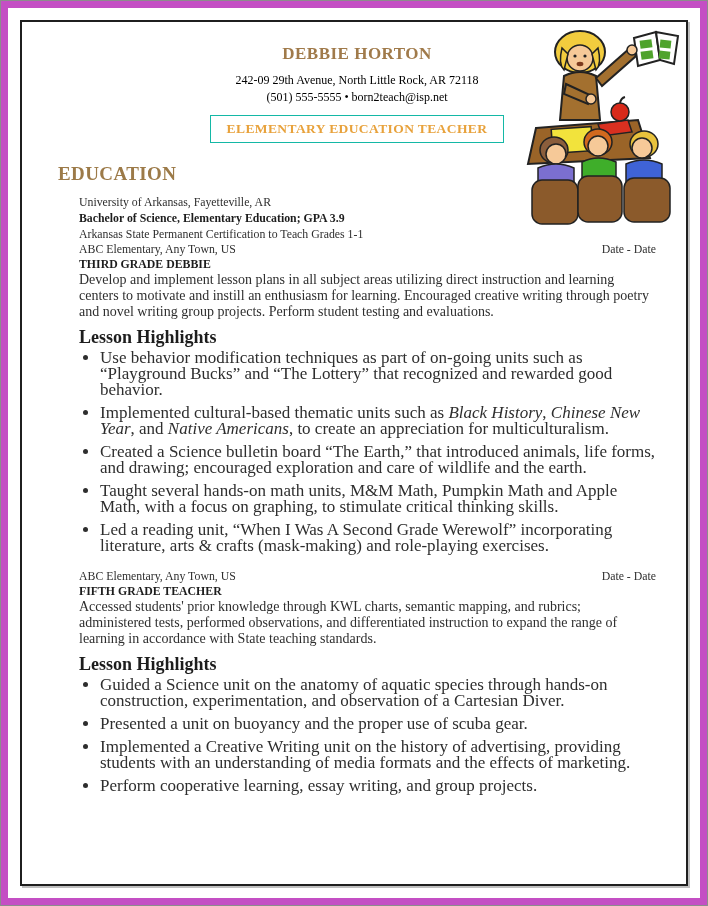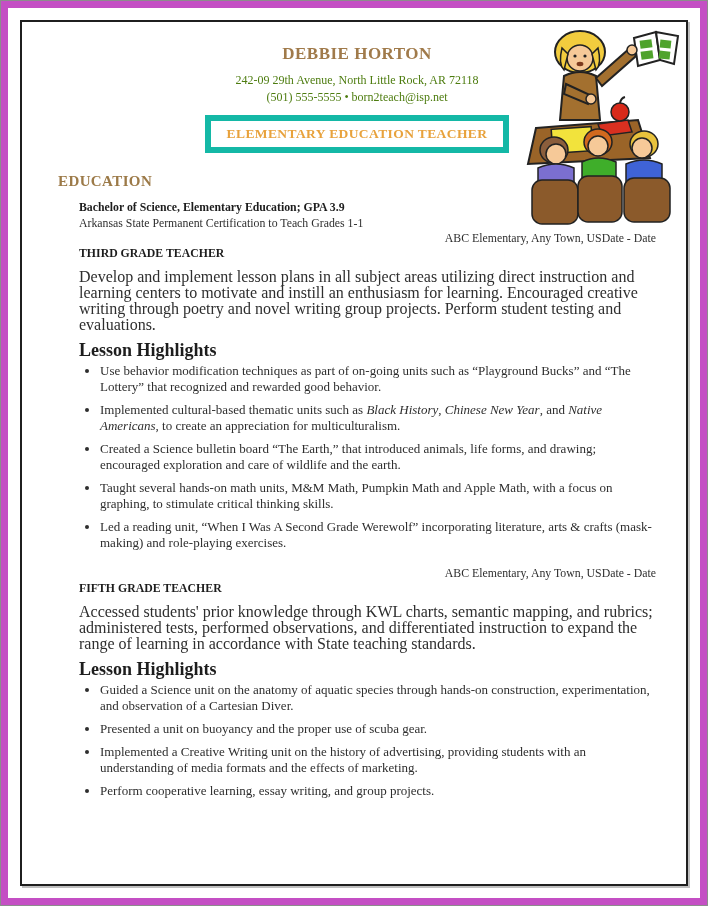--- a/index.html
+++ b/index.html
@@ -13,41 +13,41 @@
   }
   .magenta-border{height:100%;box-sizing:border-box;border:7px solid var(--magenta);padding:12px;background:#fff;}
   .content-frame{
     position:relative;height:100%;box-sizing:border-box;
     border:2px solid var(--frame);box-shadow:2px 2px 0 rgba(0,0,0,.25);
     padding:16px 30px 0 36px;overflow:hidden;background:#fff;
   }
   
   .hdr{text-align:center;}
   .name{font-size:17px;font-weight:bold;color:#A07A4A;letter-spacing:.5px;margin-top:6px;}
-  .addr{font-size:12px;line-height:17px;margin-top:8px;color:#4d7c0f;}
+  .addr{font-size:12px;line-height:17px;margin-top:8px;color:#000000;}
   .badge{
     display:inline-block;margin-top:9px;padding:5px 16px;
-    border:6px solid #14b8a6;color:var(--badge);
+    border:1px solid #14b8a6;color:var(--badge);
     font-size:13.5px;font-weight:bold;letter-spacing:.4px;background:#fff;
   }
   
   .clip{position:absolute;top:2px;right:4px;width:160px;height:202px;}
   
-  h2.sec{font-size:15px;font-weight:bold;color:var(--heading);letter-spacing:.4px;margin:22px 0 9px 0;}
+  h2.sec{font-size:19px;font-weight:bold;color:var(--heading);letter-spacing:.4px;margin:22px 0 9px 0;}
   h2.sec.first{margin-top:20px;}
   .indent{margin-left:21px;font-size:11.8px;line-height:16px;}
   .bold-line{font-weight:bold;color:#1d1d1d;}
   
   .job + .job{margin-top:15px;}
-  .job-row{display:flex;justify-content:flex-end;font-size:11.8px;line-height:15px;}
+  .job-row{display:flex;justify-content:space-between;font-size:11.8px;line-height:15px;}
   .job-title{font-weight:bold;font-size:11.8px;line-height:15px;color:#1d1d1d;}
-  .summary{font-size:16px;line-height:16px;margin:8px 0 8px 0;}
+  .summary{font-size:14px;line-height:16px;margin:0 0 8px 0;}
   .hl-label{font-weight:bold;font-size:18px;color:#1d1d1d;margin:9px 0 1px 0;}
   ul.bullets{margin:5px 0 0 0;padding-left:21px;}
-  ul.bullets li{font-size:13px;line-height:16px;margin-bottom:7px;}
+  ul.bullets li{font-size:17px;line-height:16px;margin-bottom:7px;}
 </style>
 </head>
 <body>
 
 <div class="sheet" style="--magenta: #C44FC4; --frame: #1F1F1F; --heading: #9C7A48; --badge: #E8A23C;">
  <div class="magenta-border">
   <div class="content-frame">
 
     <svg class="clip" viewBox="0 0 160 202" aria-hidden="true">
 
@@ -105,34 +105,35 @@
       <div class="name">DEBBIE HORTON</div>
       <div class="addr">
         <div>242-09 29th Avenue, North Little Rock, AR 72118</div>
         <div>(501) 555-5555 • born2teach@isp.net</div>
       </div>
       <div class="badge">ELEMENTARY EDUCATION TEACHER</div>
     </div>
 
     <h2 class="sec first">EDUCATION</h2>
     <div class="indent">
+      <div>University of Arkansas, Fayetteville, AR</div>
       <div class="bold-line">Bachelor of Science, Elementary Education; GPA 3.9</div>
     </div>
 
     <div class="indent">
       <div>Arkansas State Permanent Certification to Teach Grades 1-1</div>
     </div>
 
     <div class="indent">
           <div class="job">
             <div class="job-row">
               <span class="employer">ABC Elementary, Any Town, US</span>
               <span class="dates">Date - Date</span>
             </div>
-            <div class="job-title">THIRD GRADE TEACHER</div>
+            <div class="job-title">THIRD GRADE DEBBIE</div>
             <p class="summary">Develop and implement lesson plans in all subject areas utilizing direct instruction and learning centers to motivate and instill an enthusiasm for learning. Encouraged creative writing through poetry and novel writing group projects. Perform student testing and evaluations.</p>
             <div class="hl-label">Lesson Highlights</div>
             <ul class="bullets">
               <li class="bullet">Use behavior modification techniques as part of on-going units such as “Playground Bucks” and “The Lottery” that recognized and rewarded good behavior.</li>
               <li class="bullet">Implemented cultural-based thematic units such as <i>Black History</i>, <i>Chinese New Year</i>, and <i>Native Americans</i>, to create an appreciation for multiculturalism.</li>
               <li class="bullet">Created a Science bulletin board “The Earth,” that introduced animals, life forms, and drawing; encouraged exploration and care of wildlife and the earth.</li>
               <li class="bullet">Taught several hands-on math units, M&amp;M Math, Pumpkin Math and Apple Math, with a focus on graphing, to stimulate critical thinking skills.</li>
               <li class="bullet">Led a reading unit, “When I Was A Second Grade Werewolf” incorporating literature, arts &amp; crafts (mask-making) and role-playing exercises.</li>
             </ul>
           </div>

